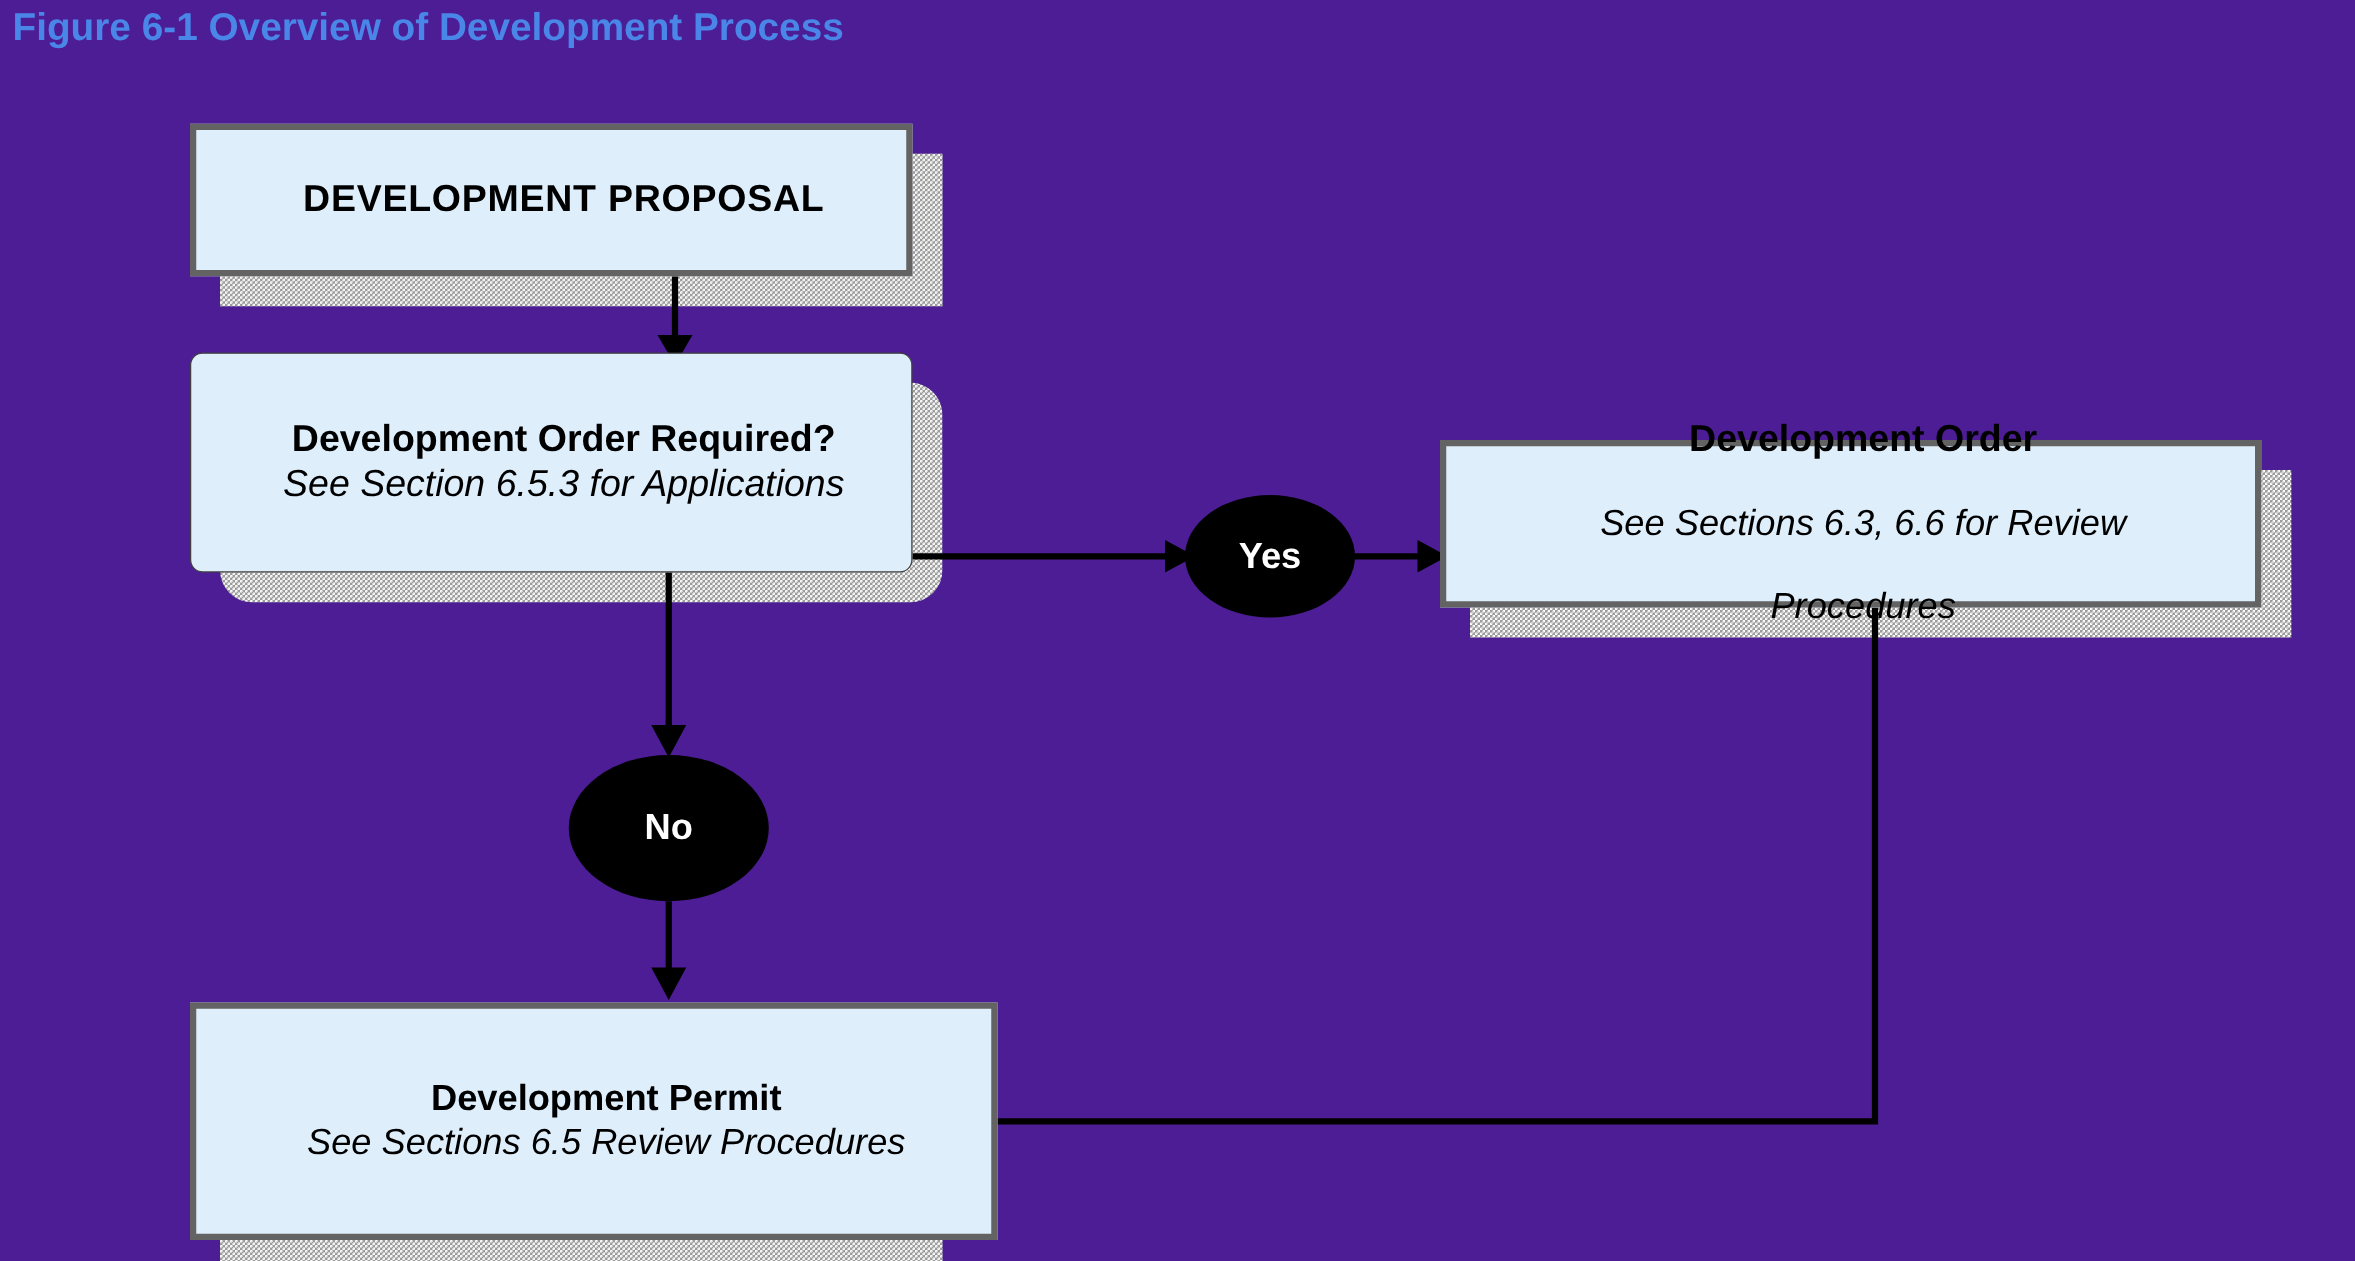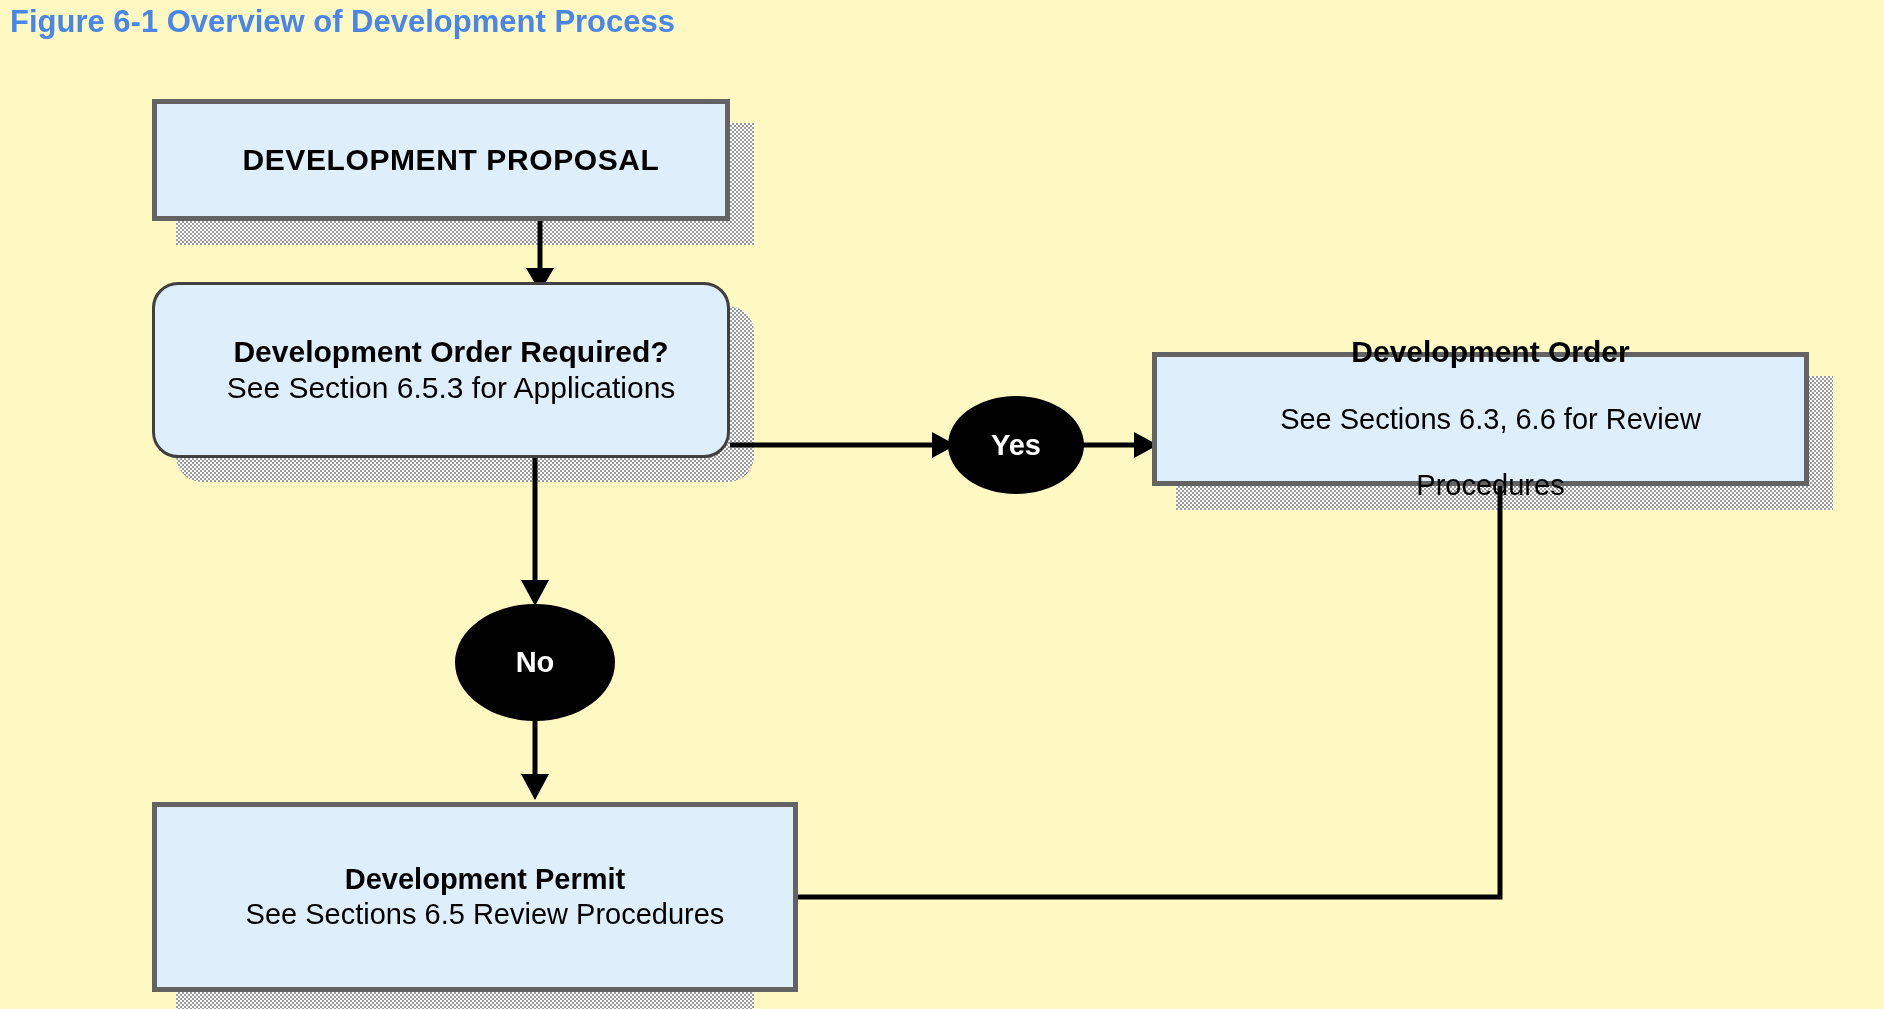--- a/index.html
+++ b/index.html
@@ -7,21 +7,21 @@
     padding: 0;
     background: #ffffff;
   }
   body {
     font-family: "Liberation Sans", sans-serif;
   }
   #canvas {
     position: relative;
     width: 1884px;
     height: 1009px;
-    background: #fef9c3;
+    background: #4c1d95;
     overflow: hidden;
   }
 
   
   #figure-title {
     position: absolute;
     left: 10px;
     top: 4px;
     font-size: 31px;
     font-weight: bold;
@@ -39,41 +39,42 @@
     flex-direction: column;
     align-items: center;
     justify-content: center;
     text-align: center;
     padding-left: 20px;
   }
   .node.rect {
     border: 5px solid #636363;
   }
   .node.rounded {
-    border: 3px solid #404040;
-    border-radius: 26px;
+    border: 1px solid #404040;
+    border-radius: 10px;
   }
 
   
   .shadow {
     position: absolute;
     background-color: #9c9c9c;
     background-image:
       linear-gradient(45deg, #ffffff 25%, transparent 25%, transparent 75%, #ffffff 75%),
       linear-gradient(45deg, #ffffff 25%, transparent 25%, transparent 75%, #ffffff 75%);
     background-size: 4px 4px;
     background-position: 0 0, 2px 2px;
   }
 
   .node .title-line {
     font-weight: bold;
     color: #000000;
     line-height: 1.12;
   }
   .node .sub-line {
+    font-style: italic;
     color: #000000;
     line-height: 1.18;
   }
 
   
   #node-proposal {
     left: 152px; top: 99px; width: 578px; height: 122px;
   }
   #node-proposal .title-line { font-size: 30px; letter-spacing: 0.6px; }
   #shadow-proposal { left: 176px; top: 123px; width: 578px; height: 122px; }

